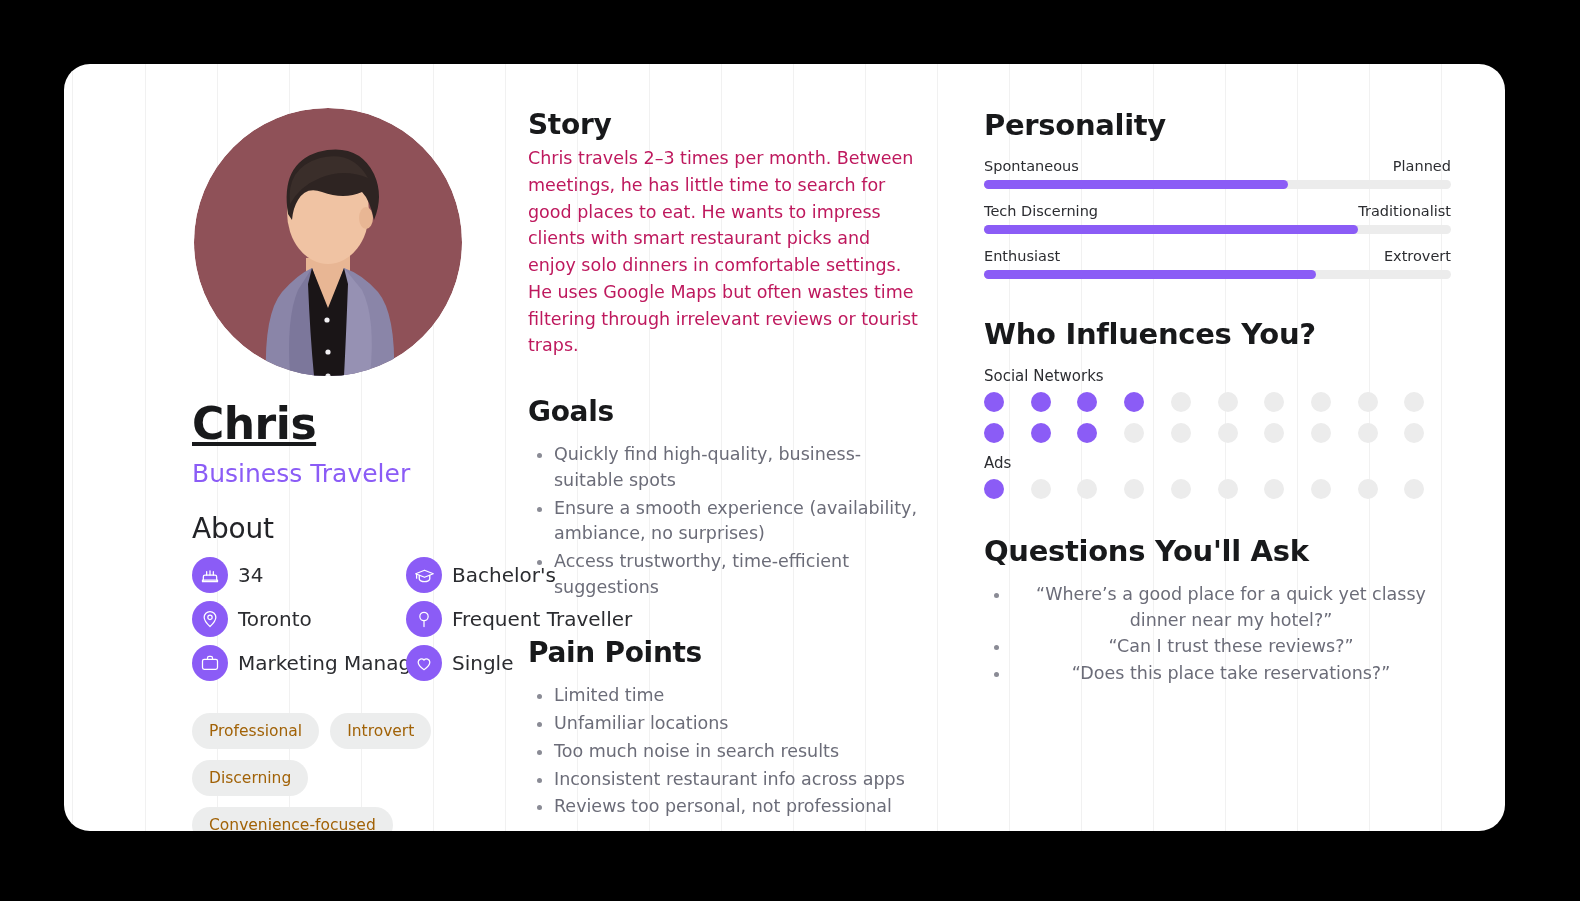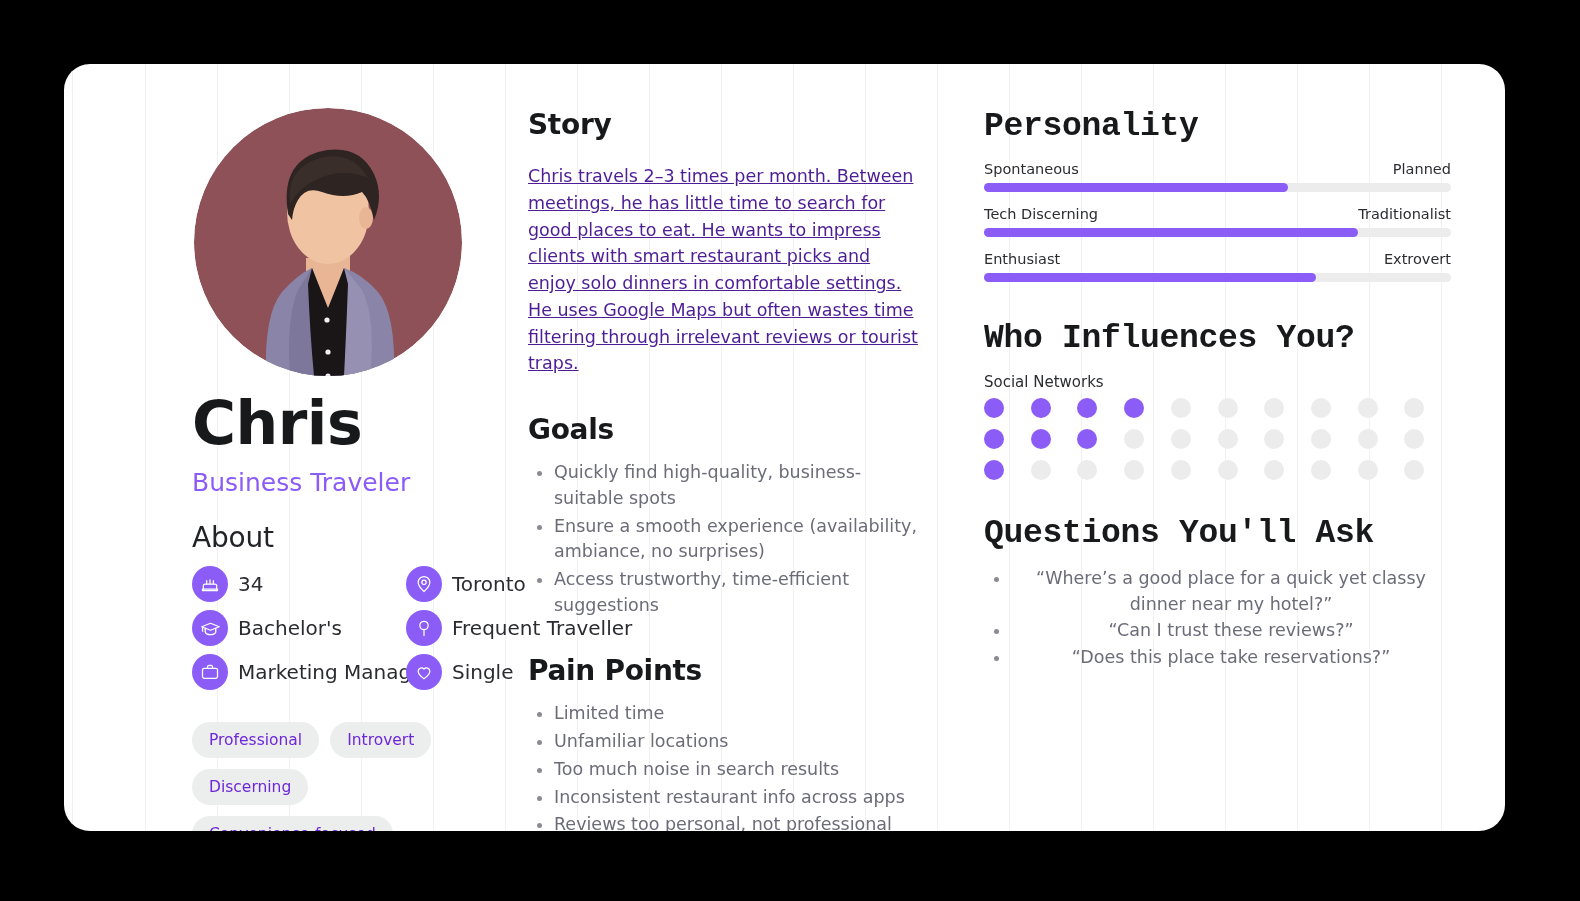--- a/index.html
+++ b/index.html
@@ -40,22 +40,22 @@
     display: flex;
     padding: 44px 48px 30px 48px;
   }
   
   .col-left { width: 400px; flex: 0 0 400px; padding-left: 80px; padding-right: 8px; }
 
   .avatar-wrap { width: 268px; height: 268px; position: relative; margin-left: 2px; }
   .avatar-svg { display: block; width: 268px; height: 268px; }
 
   .person-name {
-    font-size: 60px; font-weight: bold; color: #18191b;
-    letter-spacing: -0.5px; margin-top: 12px;
+    font-size: 44px; font-weight: bold; color: #18191b;
+    letter-spacing: -0.5px; margin-top: 22px; text-decoration: underline;
   }
   .person-role {
     font-size: 25px; color: #8B5CF6; margin-top: 10px; font-weight: 400;
   }
   .about-title {
     font-size: 28px; font-weight: 500; color: #222327;
     margin-top: 24px; margin-bottom: 12px; letter-spacing: -0.2px;
   }
   .about-grid {
     display: grid;
@@ -66,49 +66,48 @@
   .ic-circle {
     width: 36px; height: 36px; border-radius: 50%;
     background: #8B5CF6; flex: 0 0 36px;
     display: flex; align-items: center; justify-content: center;
   }
   .ic-circle svg { display: block; }
   .about-label { font-size: 20px; color: #2b2c30; white-space: nowrap; }
 
   .tags { display: flex; flex-wrap: wrap; gap: 11px; margin-top: 32px; max-width: 500px; }
   .tag {
-    background: #eceded; color: #6d28d9;
+    background: #eceded; color: #a16207;
     border-radius: 999px; padding: 9px 17px; font-size: 15.5px;
     white-space: nowrap;
   }
 
   
   .col-mid { width: 420px; flex: 0 0 420px; padding-left: 16px; padding-right: 12px; }
   .sec-title {
     font-size: 28px; font-weight: bold; color: #18191b;
     letter-spacing: -0.3px;
   }
   .body-text {
-    font-size: 17.5px; line-height: 1.53; color: #4c1d95;
-    margin-top: 22px;
-    text-decoration: underline;
+    font-size: 17.5px; line-height: 1.53; color: #be185d;
+    margin-top: 4px;
   }
   .bullets { margin-top: 14px; padding-left: 26px; }
   .bullets li {
     font-size: 17.5px; line-height: 1.47; color: #6b6c78;
     margin-bottom: 2px;
   }
   .bullets li::marker { color: #8a8b95; }
   .gap-goals { margin-top: 36px; }
   .gap-pain  { margin-top: 36px; }
 
   
   .col-right { flex: 1; padding-left: 52px; padding-right: 6px; }
   .sec-title-r {
-    font-size: 33px; font-weight: bold; color: #18191b; letter-spacing: -0.3px; font-family: Liberation Mono, monospace;
+    font-size: 29px; font-weight: bold; color: #18191b; letter-spacing: -0.3px;
   }
   .slider-block { margin-top: 16px; }
   .slider-row { margin-bottom: 14px; }
   .slider-labels {
     display: flex; justify-content: space-between;
     font-size: 14.5px; color: #2c2d31; margin-bottom: 6px;
   }
   .slider-track {
     position: relative; height: 9px; border-radius: 999px;
     background: #ececec; width: 100%;
@@ -191,37 +190,37 @@
                 <path d="M3 18h18v2H3z"></path>
                   <path d="M4 18v-4a2 2 0 012-2h12a2 2 0 012 2v4"></path>
                 <path d="M8 12V8M12 12V7M16 12V8"></path>
               </svg>
             </span>
             <span class="about-label">34</span>
           </div>
 
           <div class="about-item">
             <span class="ic-circle">
-              <svg width="20" height="20" viewBox="0 0 24 24" fill="none" stroke="#fff" stroke-width="1.5" stroke-linecap="round" stroke-linejoin="round">
-                <path d="M12 21s7-6.2 7-11a7 7 0 10-14 0c0 4.8 7 11 7 11z"></path>
-                <circle cx="12" cy="10" r="2.6"></circle>
-              </svg>
-            </span>
-            <span class="about-label">Toronto</span>
-          </div>
-
-          <div class="about-item">
-            <span class="ic-circle">
               <svg width="21" height="21" viewBox="0 0 24 24" fill="none" stroke="#fff" stroke-width="1.5" stroke-linecap="round" stroke-linejoin="round">
                 <path d="M12 6L2 10l10 4 10-4-10-4z"></path>
                 <path d="M6 12v4c0 1.5 2.7 3 6 3s6-1.5 6-3v-4"></path>
                 <path d="M3 10.5V15"></path>
               </svg>
             </span>
             <span class="about-label">Bachelor's</span>
+          </div>
+
+          <div class="about-item">
+            <span class="ic-circle">
+              <svg width="20" height="20" viewBox="0 0 24 24" fill="none" stroke="#fff" stroke-width="1.5" stroke-linecap="round" stroke-linejoin="round">
+                <path d="M12 21s7-6.2 7-11a7 7 0 10-14 0c0 4.8 7 11 7 11z"></path>
+                <circle cx="12" cy="10" r="2.6"></circle>
+              </svg>
+            </span>
+            <span class="about-label">Toronto</span>
           </div>
 
           <div class="about-item">
             <span class="ic-circle">
               <svg width="20" height="20" viewBox="0 0 24 24" fill="none" stroke="#fff" stroke-width="1.5" stroke-linecap="round" stroke-linejoin="round">
                 <circle cx="12" cy="9" r="5"></circle>
                 <path d="M12 14v7"></path>
               </svg>
             </span>
             <span class="about-label">Frequent Traveller</span>
@@ -388,20 +387,21 @@
                 <span class="dot-cell">
                   <span class="dot"></span>
                 </span>
                 <span class="dot-cell">
                   <span class="dot"></span>
                 </span>
               </div>
           </div>
 
           <div class="inf-row">
+            <div class="inf-label">Ads</div>
             <div class="dots">
                 <span class="dot-cell">
                   <span class="dot on"></span>
                 </span>
                 <span class="dot-cell">
                   <span class="dot"></span>
                 </span>
                 <span class="dot-cell">
                   <span class="dot"></span>
                 </span>

